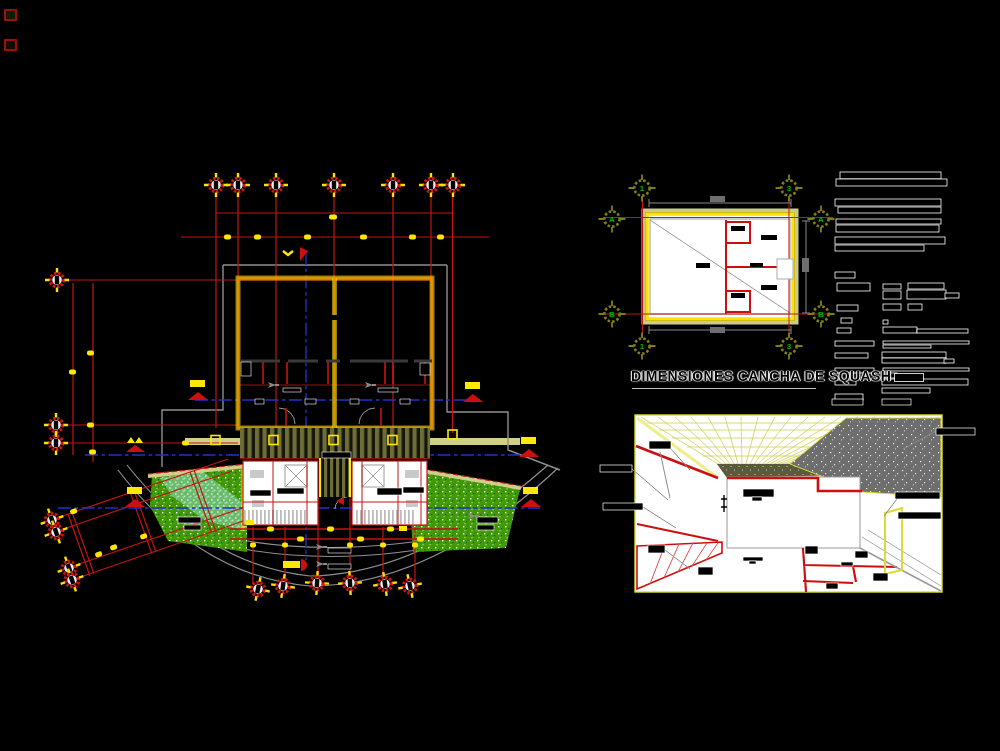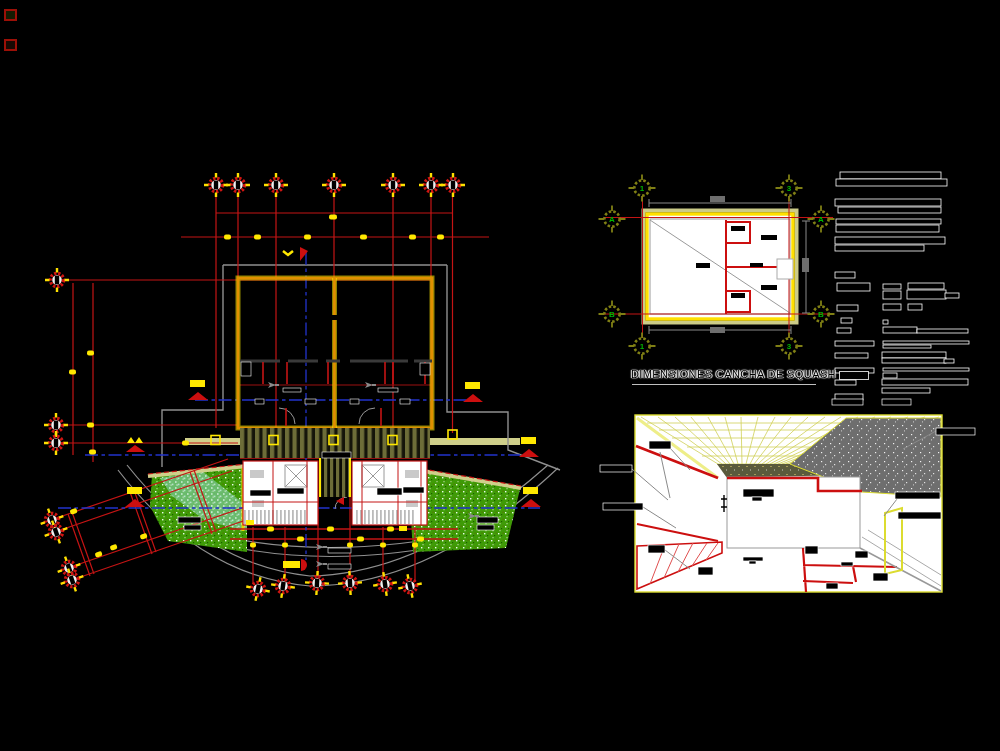--- a/index.html
+++ b/index.html
@@ -1,20 +1,20 @@
 <!DOCTYPE html>
 <html><head>
 <meta charset="utf-8">
 <style>
   html,body{margin:0;padding:0;background:#000;width:1000px;height:751px;overflow:hidden;
     font-family:"Liberation Sans", sans-serif;}
   #canvas{position:absolute;left:0;top:0;width:1000px;height:751px;}
   svg{position:absolute;left:0;top:0;}
   .dim-title{position:absolute;left:631px;top:368px;width:186px;color:#000;
-    font-size:11px;font-weight:normal;letter-spacing:.4px;white-space:nowrap;
+    font-size:14px;font-weight:bold;letter-spacing:.4px;white-space:nowrap;
     text-shadow:0 0 1px #fff,0 0 2px #fff,1px 0 1px #fff,-1px 0 1px #fff;
     border-bottom:2px solid #000;box-shadow:0 2px 0 -1px rgba(255,255,255,.75);
     padding-bottom:2px;}
   .dim-title .redbar{display:inline-block;width:28px;height:7px;background:#000;
     box-shadow:0 0 0 1px rgba(255,255,255,.8);margin-left:4px;vertical-align:middle;}
   .corner-icon{position:absolute;width:13px;height:12px;border:2px solid #9c1007;
     background:#131b02;box-sizing:border-box;}
   .corner-icon.two{background:#180903;}
 </style>
 </head>

